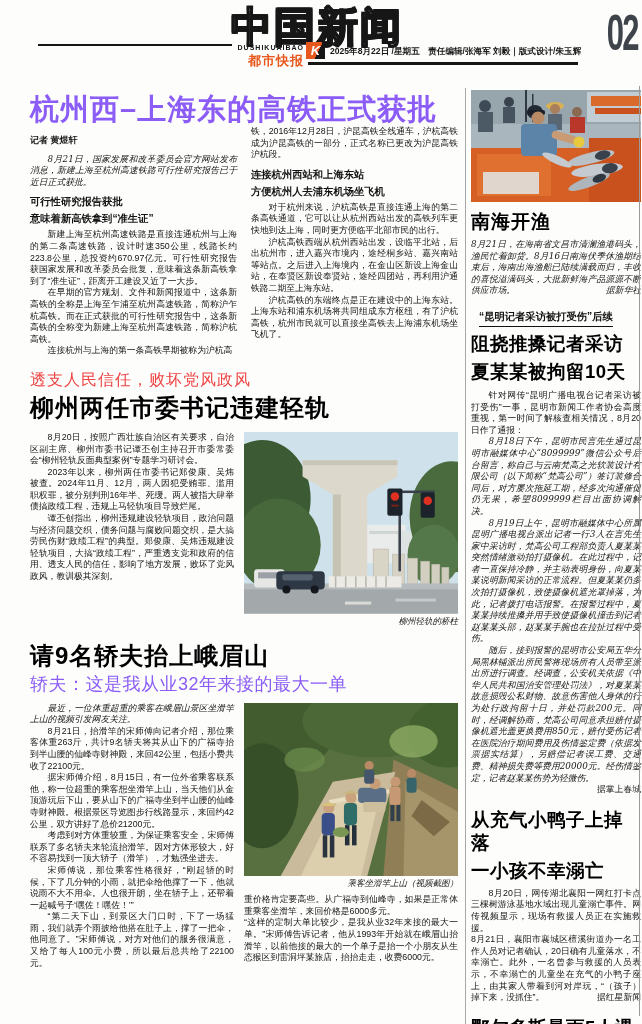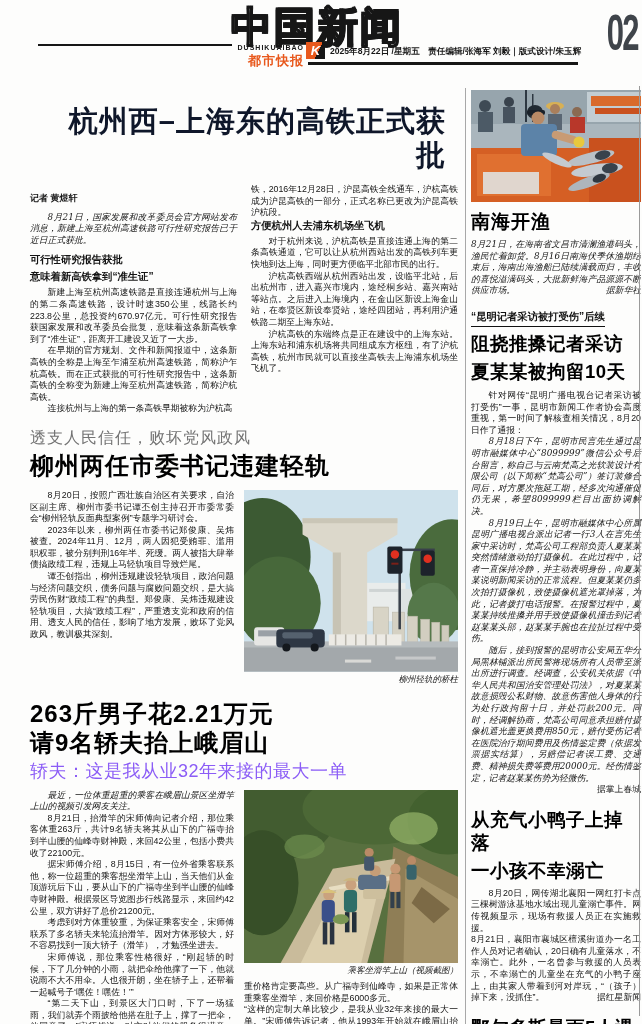--- a/index.html
+++ b/index.html
@@ -48,52 +48,52 @@
   
   .bodytext { font-size:8.8px; line-height:11.6px; text-align:justify; color:#141414; }
   .bodytext p, .sb-body p { margin:0; text-indent:2em; }
   .kai { font-style:italic; font-family:"DejaVu Serif", serif; }
   .credit { float:right; text-indent:0; font-weight:normal; }
   .pline { overflow:hidden; }
   .caption { font-size:8.5px; font-style:italic; font-family:"DejaVu Serif", serif; text-align:right; margin-top:2px; color:#222; }
 
   
   .art1 { padding-top:4px; }
-  .a1-headline { margin:12px; font-size:29px; line-height:34px; font-weight:800; letter-spacing:1px; color:#0f172a;text-align:right; }
+  .a1-headline { margin:0; font-size:29px; line-height:34px; font-weight:800; letter-spacing:1px; color:#8b5cf6; }
   .a1-subhead { font-size:20px; letter-spacing:1px; color:#1c1c1c; margin-top:3px; }
   .byline { font-size:9px; font-weight:bold; margin:9px 0 7px; }
   .cols { display:flex; gap:14px; }
   .colw { flex:1; }
   .subh { font-weight:bold; font-size:10.3px; line-height:14px; margin:7px 0 3px; text-indent:0; }
   .lead-gap { margin-bottom:5px; }
 
   
   .art2 { margin-top:13px; }
-  .kicker { font-size:16px; color:#737373; letter-spacing:1px; }
+  .kicker { font-size:16px; color:#ef4444; letter-spacing:1px; }
   .a2-headline { margin:1px 0 8px; font-size:24px; font-weight:800; letter-spacing:1px; color:#000; }
   .a2-flex { display:flex; gap:10px; }
   .a2-text { width:204px; }
   .a2-photo { width:214px; }
   .photo-frame { width:100%; display:block; }
 
   
   .art3 { margin-top:13px; }
   .a3-headline { margin:0; font-size:24px; line-height:29px; font-weight:800; letter-spacing:1px; color:#000; }
   .a3-subhead { font-size:18px; letter-spacing:0.5px; color:#8b5cf6; margin:2px 0 7px; }
   .a3-flex { display:flex; gap:10px; }
   .a3-c1 { width:204px; }
   .a3-c2 { width:214px; }
   .a3-c2 .bodytext { margin-top:4px; }
 
   
   .sb-photo { width:170px; height:112px; display:block; }
   .sb-h1 { margin:7px 0 4px; font-size:19px; font-weight:800; letter-spacing:1px; color:#000; }
   .sb-body { font-size:8.8px; line-height:11.6px; text-align:justify; color:#141414; }
   .sb-kicker { display:inline-block; font-size:10.3px; font-weight:bold; color:#111;
-               border-bottom:1.4px solid #111; padding-bottom:2px; margin:13px 0 5px; }
+               border-bottom:1.4px solid #111; padding-bottom:2px; margin:13px 8px 5px; }
   .sb-h2 { margin:0 0 5px; font-size:18.5px; line-height:23px; font-weight:800; letter-spacing:0.5px; color:#000; }
   .sb-sec { margin-top:12px; }
 </style>
 </head>
 <body>
 
 <div class="page">
 
   <header class="header">
     <div class="title-rule"></div>
@@ -124,20 +124,21 @@
             <div class="byline">记者 黄煜轩</div>
             <p class="kai lead-gap">8月21日，国家发展和改革委员会官方网站发布消息，新建上海至杭州高速铁路可行性研究报告已于近日正式获批。</p>
             <div class="subh">可行性研究报告获批</div>
             <div class="subh" style="margin-top:0;">意味着新高铁拿到“准生证”</div>
             <p>新建上海至杭州高速铁路是直接连通杭州与上海的第二条高速铁路，设计时速350公里，线路长约223.8公里，总投资约670.97亿元。可行性研究报告获国家发展和改革委员会批复，意味着这条新高铁拿到了“准生证”，距离开工建设又近了一大步。</p>
             <p>在早期的官方规划、文件和新闻报道中，这条新高铁的全称是上海至乍浦至杭州高速铁路，简称沪乍杭高铁。而在正式获批的可行性研究报告中，这条新高铁的全称变为新建上海至杭州高速铁路，简称沪杭高铁。</p>
             <p>连接杭州与上海的第一条高铁早期被称为沪杭高</p>
           </div>
           <div class="colw">
             <p style="text-indent:0;">铁，2016年12月28日，沪昆高铁全线通车，沪杭高铁成为沪昆高铁的一部分，正式名称已更改为沪昆高铁沪杭段。</p>
+            <div class="subh">连接杭州西站和上海东站</div>
             <div class="subh" style="margin-top:0;">方便杭州人去浦东机场坐飞机</div>
             <p>对于杭州来说，沪杭高铁是直接连通上海的第二条高铁通道，它可以让从杭州西站出发的高铁列车更快地到达上海，同时更方便临平北部市民的出行。</p>
             <p>沪杭高铁西端从杭州西站出发，设临平北站，后出杭州市，进入嘉兴市境内，途经桐乡站、嘉兴南站等站点。之后进入上海境内，在金山区新设上海金山站，在奉贤区新设奉贤站，途经四团站，再利用沪通铁路二期至上海东站。</p>
             <p>沪杭高铁的东端终点是正在建设中的上海东站。上海东站和浦东机场将共同组成东方枢纽，有了沪杭高铁，杭州市民就可以直接坐高铁去上海浦东机场坐飞机了。</p>
           </div>
         </div>
       </article>
 
       <article class="art2">
         <div class="kicker">透支人民信任，败坏党风政风</div>
@@ -192,21 +193,20 @@
               <circle cx="70" cy="156" r="4" fill="#14181d"></circle>
               <rect x="100" y="168" width="26" height="3" fill="#d9d9d6"></rect>
               <rect x="150" y="165" width="40" height="3" fill="#c6c8c9"></rect>
             </svg>
             <figcaption class="caption">柳州轻轨的桥柱</figcaption>
           </figure>
         </div>
       </article>
 
       <article class="art3">
-        <h2 class="a3-headline">263斤男子花2.21万元</h2>
         <h2 class="a3-headline">请9名轿夫抬上峨眉山</h2>
         <div class="a3-subhead">轿夫：这是我从业32年来接的最大一单</div>
         <div class="a3-flex">
           <div class="a3-c1 bodytext">
             <p class="kai">最近，一位体重超重的乘客在峨眉山景区坐滑竿上山的视频引发网友关注。</p>
             <p>8月21日，抬滑竿的宋师傅向记者介绍，那位乘客体重263斤，共计9名轿夫将其从山下的广福寺抬到半山腰的仙峰寺财神殿，来回42公里，包括小费共收了22100元。</p>
             <p>据宋师傅介绍，8月15日，有一位外省乘客联系他，称一位超重的乘客想坐滑竿上山，当天他们从金顶游玩后下山，要从山下的广福寺坐到半山腰的仙峰寺财神殿。根据景区导览图步行线路显示，来回约42公里，双方讲好了总价21200元。</p>
             <p>考虑到对方体重较重，为保证乘客安全，宋师傅联系了多名轿夫来轮流抬滑竿。因对方体形较大，好不容易找到一顶大轿子（滑竿），才勉强坐进去。</p>
             <p>宋师傅说，那位乘客性格很好，“刚起轿的时候，下了几分钟的小雨，就把伞给他撑了一下，他就说雨不大不用伞。人也很开朗，坐在轿子上，还帮着一起喊号子‘嘿佐！嘿佐！’”</p>
             <p>“第二天下山，到景区大门口时，下了一场猛雨，我们就弄个雨披给他搭在肚子上，撑了一把伞，他同意了。”宋师傅说，对方对他们的服务很满意，又给了每人100元小费，所以最后总共给了22100元。</p>

